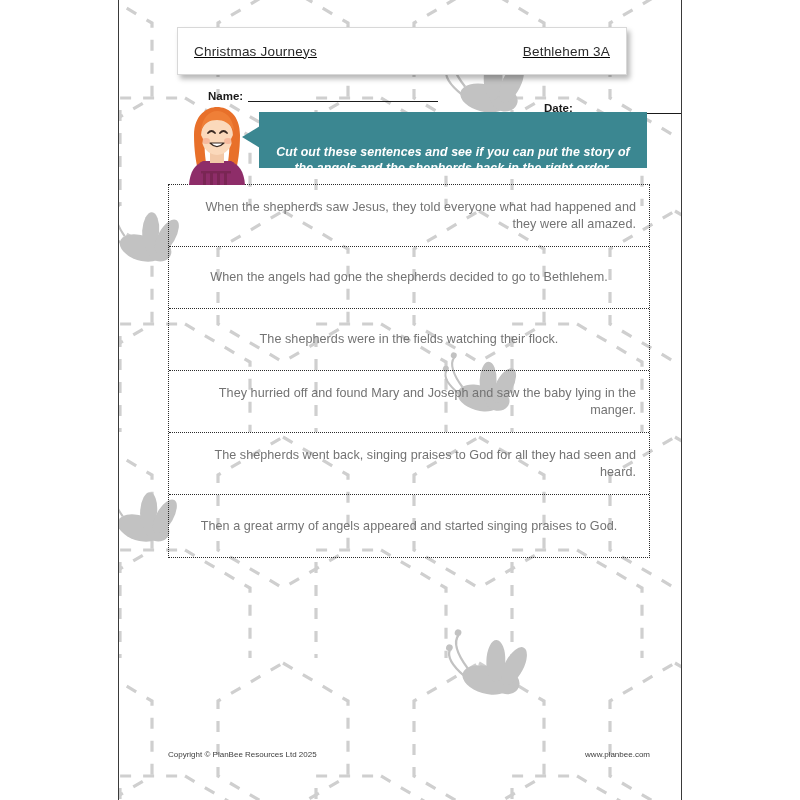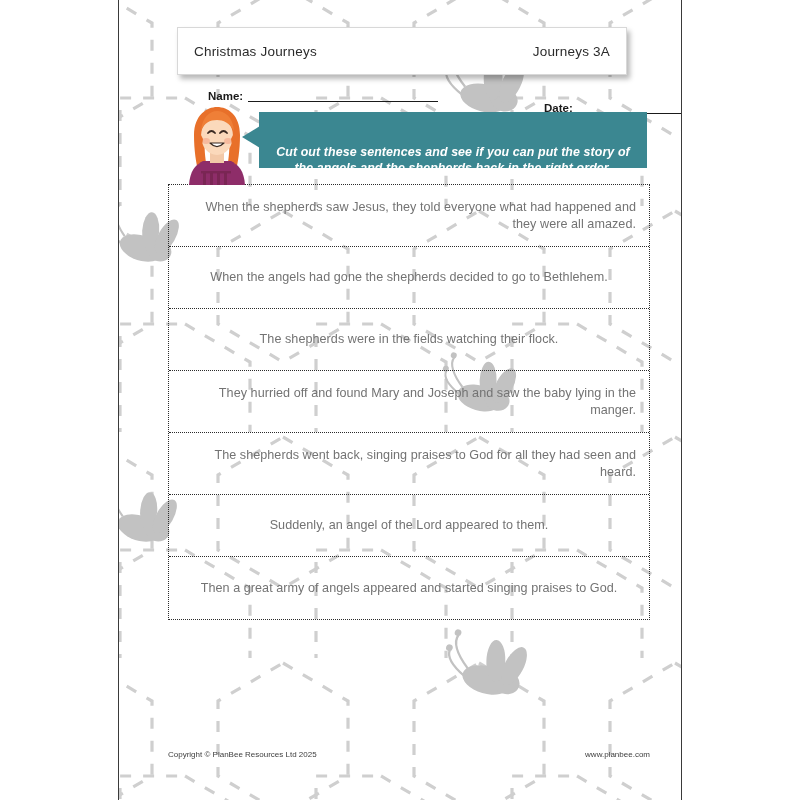--- a/index.html
+++ b/index.html
@@ -38,20 +38,21 @@
     width: 450px; height: 48px;
     background: #ffffff;
     border: 1px solid #d8d8d8;
     box-shadow: 3px 4px 5px rgba(0,0,0,0.28);
     display: flex;
     align-items: center;
     justify-content: space-between;
     padding: 13px 16px;
     box-sizing: border-box;
     z-index: 5;
+    text-decoration: underline;
   }
   .header-box span {
     font-size: 13.5px;
     color: #2b2b2b;
     letter-spacing: 0.2px;
   }
 
   
   .namedate {
     position: absolute;
@@ -252,21 +253,21 @@
           <circle cx="-38" cy="-36" r="3.2"></circle>
           <path d="M-21,2 C-34,-4 -42,-10 -41,-18" stroke="#c2c2c2" stroke-width="2.2" fill="none"></path>
           <circle cx="-42" cy="-20" r="3.2"></circle>
         </g>
       </g>
     </svg>
   </div>
 
   <div class="header-box">
     <span>Christmas Journeys</span>
-    <span>Journeys 3A</span>
+    <span>Bethlehem 3A</span>
   </div>
 
   <div class="namedate">
     <div class="nd-group nd-name">
       <span class="nd-label">Name:</span>
       <span class="nd-rule"></span>
     </div>
     <div class="nd-group nd-date">
       <span class="nd-label">Date:</span>
       <span class="nd-rule"></span>
@@ -323,23 +324,20 @@
       <div class="strip" style="height: 62px;">
         <div class="strip-text">The shepherds were in the fields watching their flock.</div>
       </div>
       <div class="strip" style="height: 62px;">
         <div class="strip-text">They hurried off and found Mary and Joseph and saw the baby lying in the manger.</div>
       </div>
       <div class="strip" style="height: 62px;">
         <div class="strip-text">The shepherds went back, singing praises to God for all they had seen and heard.</div>
       </div>
       <div class="strip" style="height: 62px;">
-        <div class="strip-text">Suddenly, an angel of the Lord appeared to them.</div>
-      </div>
-      <div class="strip" style="height: 62px;">
         <div class="strip-text">Then a great army of angels appeared and started singing praises to God.</div>
       </div>
     </div>
 
   <div class="footer">
     <span>Copyright © PlanBee Resources Ltd 2025</span>
     <span>www.planbee.com</span>
   </div>
 
 </div>

